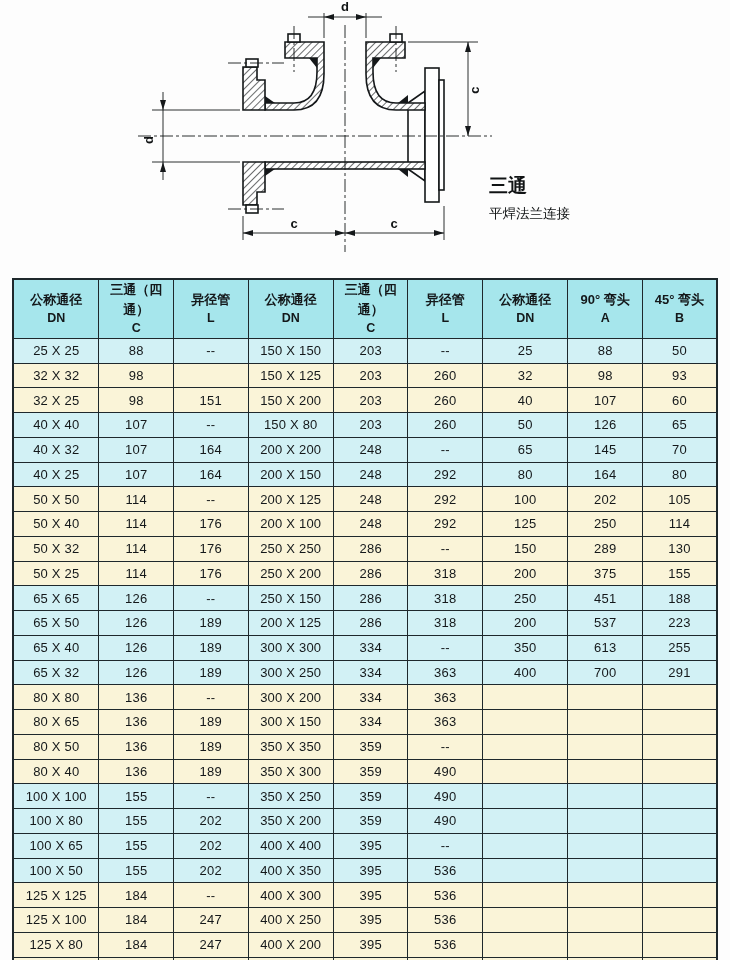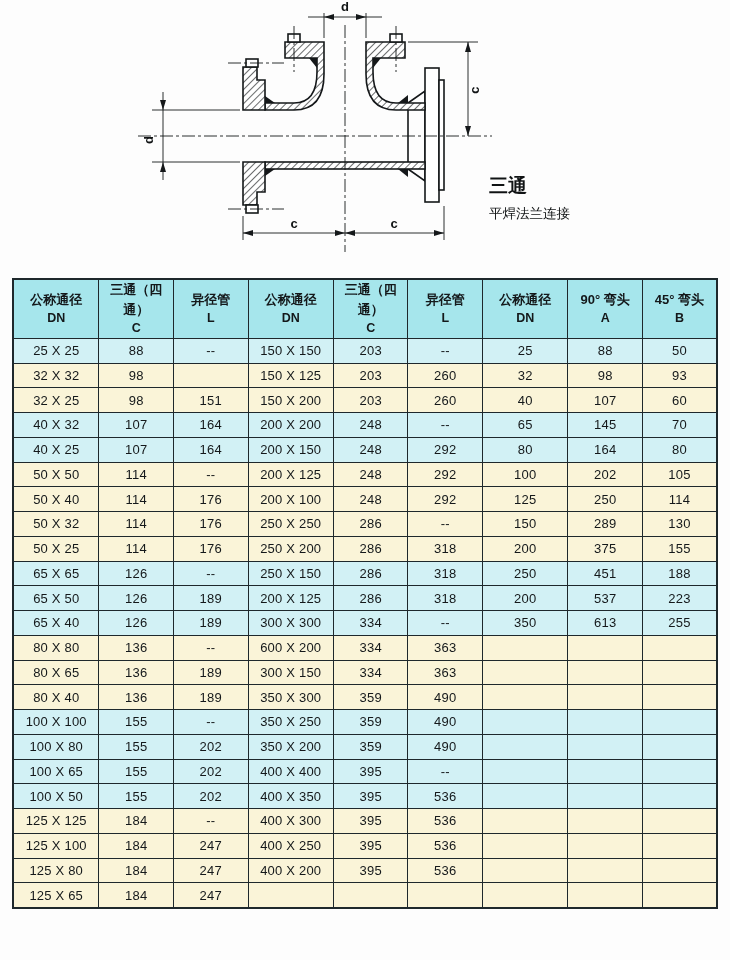--- a/index.html
+++ b/index.html
@@ -189,20 +189,31 @@
           <td>98</td>
           <td>151</td>
           <td>150 X 200</td>
           <td>203</td>
           <td>260</td>
           <td>40</td>
           <td>107</td>
           <td>60</td>
         </tr>
         <tr class="cyan">
+          <td>40 X 40</td>
+          <td>107</td>
+          <td>--</td>
+          <td>150 X 80</td>
+          <td>203</td>
+          <td>260</td>
+          <td>50</td>
+          <td>126</td>
+          <td>65</td>
+        </tr>
+        <tr class="cyan">
           <td>40 X 32</td>
           <td>107</td>
           <td>164</td>
           <td>200 X 200</td>
           <td>248</td>
           <td>--</td>
           <td>65</td>
           <td>145</td>
           <td>70</td>
         </tr>
@@ -287,38 +298,60 @@
           <td>65 X 40</td>
           <td>126</td>
           <td>189</td>
           <td>300 X 300</td>
           <td>334</td>
           <td>--</td>
           <td>350</td>
           <td>613</td>
           <td>255</td>
         </tr>
+        <tr class="cyan">
+          <td>65 X 32</td>
+          <td>126</td>
+          <td>189</td>
+          <td>300 X 250</td>
+          <td>334</td>
+          <td>363</td>
+          <td>400</td>
+          <td>700</td>
+          <td>291</td>
+        </tr>
         <tr class="cream">
           <td>80 X 80</td>
           <td>136</td>
           <td>--</td>
-          <td>600 X 200</td>
+          <td>300 X 200</td>
           <td>334</td>
           <td>363</td>
           <td></td>
           <td></td>
           <td></td>
         </tr>
         <tr class="cream">
           <td>80 X 65</td>
           <td>136</td>
           <td>189</td>
           <td>300 X 150</td>
           <td>334</td>
           <td>363</td>
+          <td></td>
+          <td></td>
+          <td></td>
+        </tr>
+        <tr class="cream">
+          <td>80 X 50</td>
+          <td>136</td>
+          <td>189</td>
+          <td>350 X 350</td>
+          <td>359</td>
+          <td>--</td>
           <td></td>
           <td></td>
           <td></td>
         </tr>
         <tr class="cream">
           <td>80 X 40</td>
           <td>136</td>
           <td>189</td>
           <td>350 X 300</td>
           <td>359</td>

